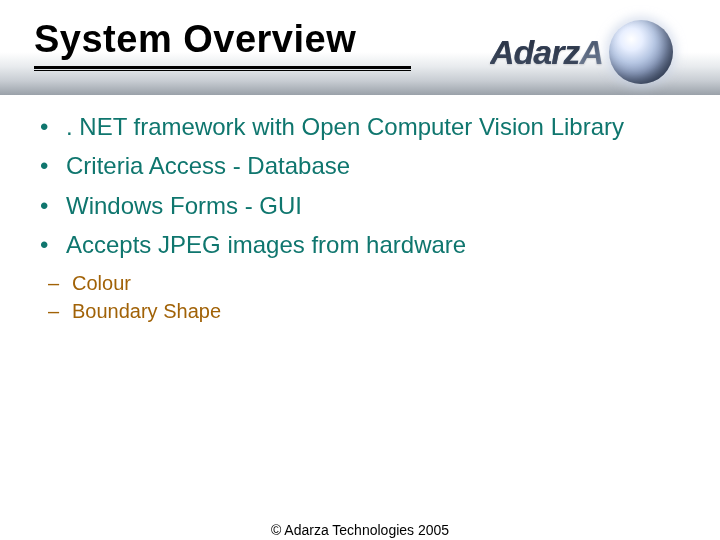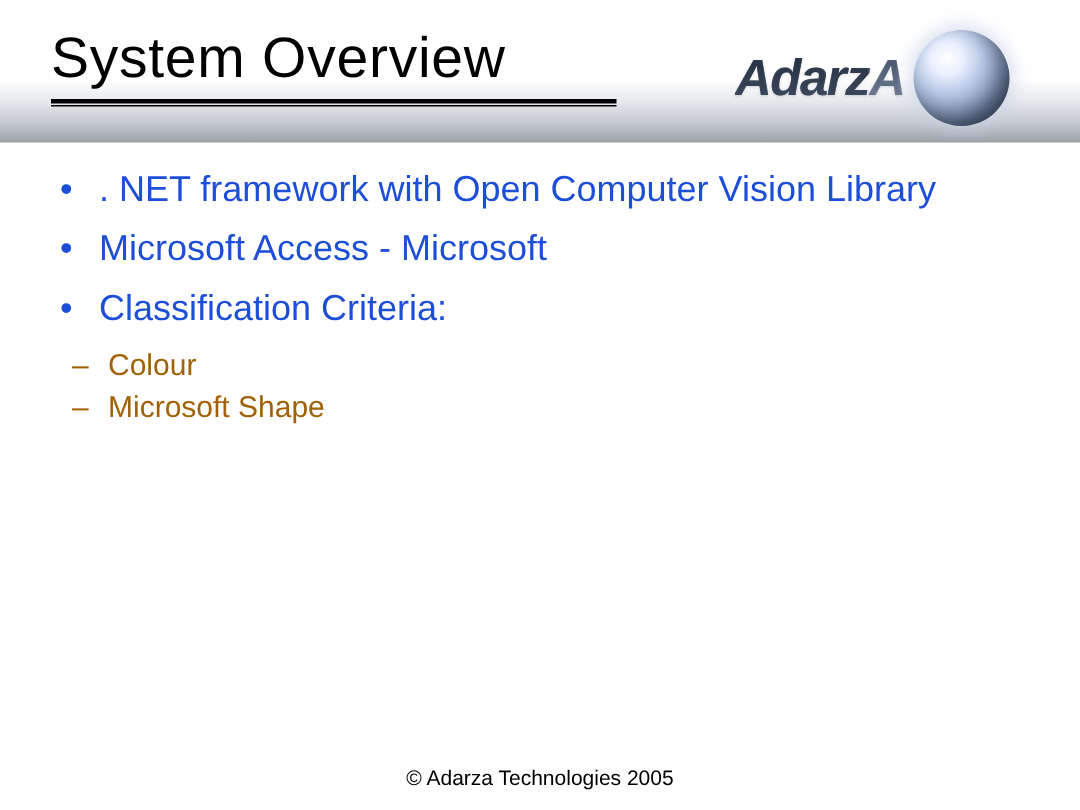--- a/index.html
+++ b/index.html
@@ -27,21 +27,21 @@
   }
   .title-area {
     position: absolute;
     top: 18px;
     left: 34px;
     z-index: 2;
   }
   .title-main {
     font-size: 38px;
     color: #000;
-    font-weight: 400;
+    font-weight: 700;
     letter-spacing: 0.5px;
   }
   .underline-thick {
     position: absolute;
     top: 66px;
     left: 34px;
     width: 377px;
     height: 3px;
     background: #000;
     z-index: 2;
@@ -106,21 +106,21 @@
     top: 112px;
     left: 36px;
     width: 640px;
     z-index: 2;
   }
   ul.bullets {
     list-style: none;
   }
   ul.bullets > li {
     font-size: 24px;
-    color: #1d4ed8;
+    color: #0f766e;
     line-height: 1.22;
     margin-bottom: 10px;
     padding-left: 30px;
     position: relative;
   }
   ul.bullets > li::before {
     content: "•";
     position: absolute;
     left: 4px;
     top: 0;
@@ -140,21 +140,21 @@
   }
   ul.sub > li::before {
     content: "–";
     position: absolute;
     left: 4px;
     top: 0;
     font-size: 20px;
   }
   .footer {
     position: absolute;
-    bottom: 14px;
+    bottom: 2px;
     left: 0;
     width: 720px;
     text-align: center;
     font-size: 14px;
     color: #000;
     z-index: 2;
   }
 </style>
 </head>
 <body>
@@ -170,22 +170,23 @@
 <div class="logo-wrap">
   <span class="logo-text">
     <span class="dark">Adarz</span><span>A</span>
   </span>
   <div class="logo-sphere"></div>
 </div>
 
 <div class="content">
   <ul class="bullets">
     <li>. NET framework with Open Computer Vision Library</li>
-    <li>Microsoft Access - Microsoft</li>
-    <li>Classification Criteria:</li>
+    <li>Criteria Access - Database</li>
+    <li>Windows Forms - GUI</li>
+    <li>Accepts JPEG images from hardware</li>
   </ul>
   <ul class="sub">
     <li>Colour</li>
-    <li>Microsoft Shape</li>
+    <li>Boundary Shape</li>
   </ul>
 </div>
 
 <div class="footer">© Adarza Technologies 2005</div>
 
 </body></html>

